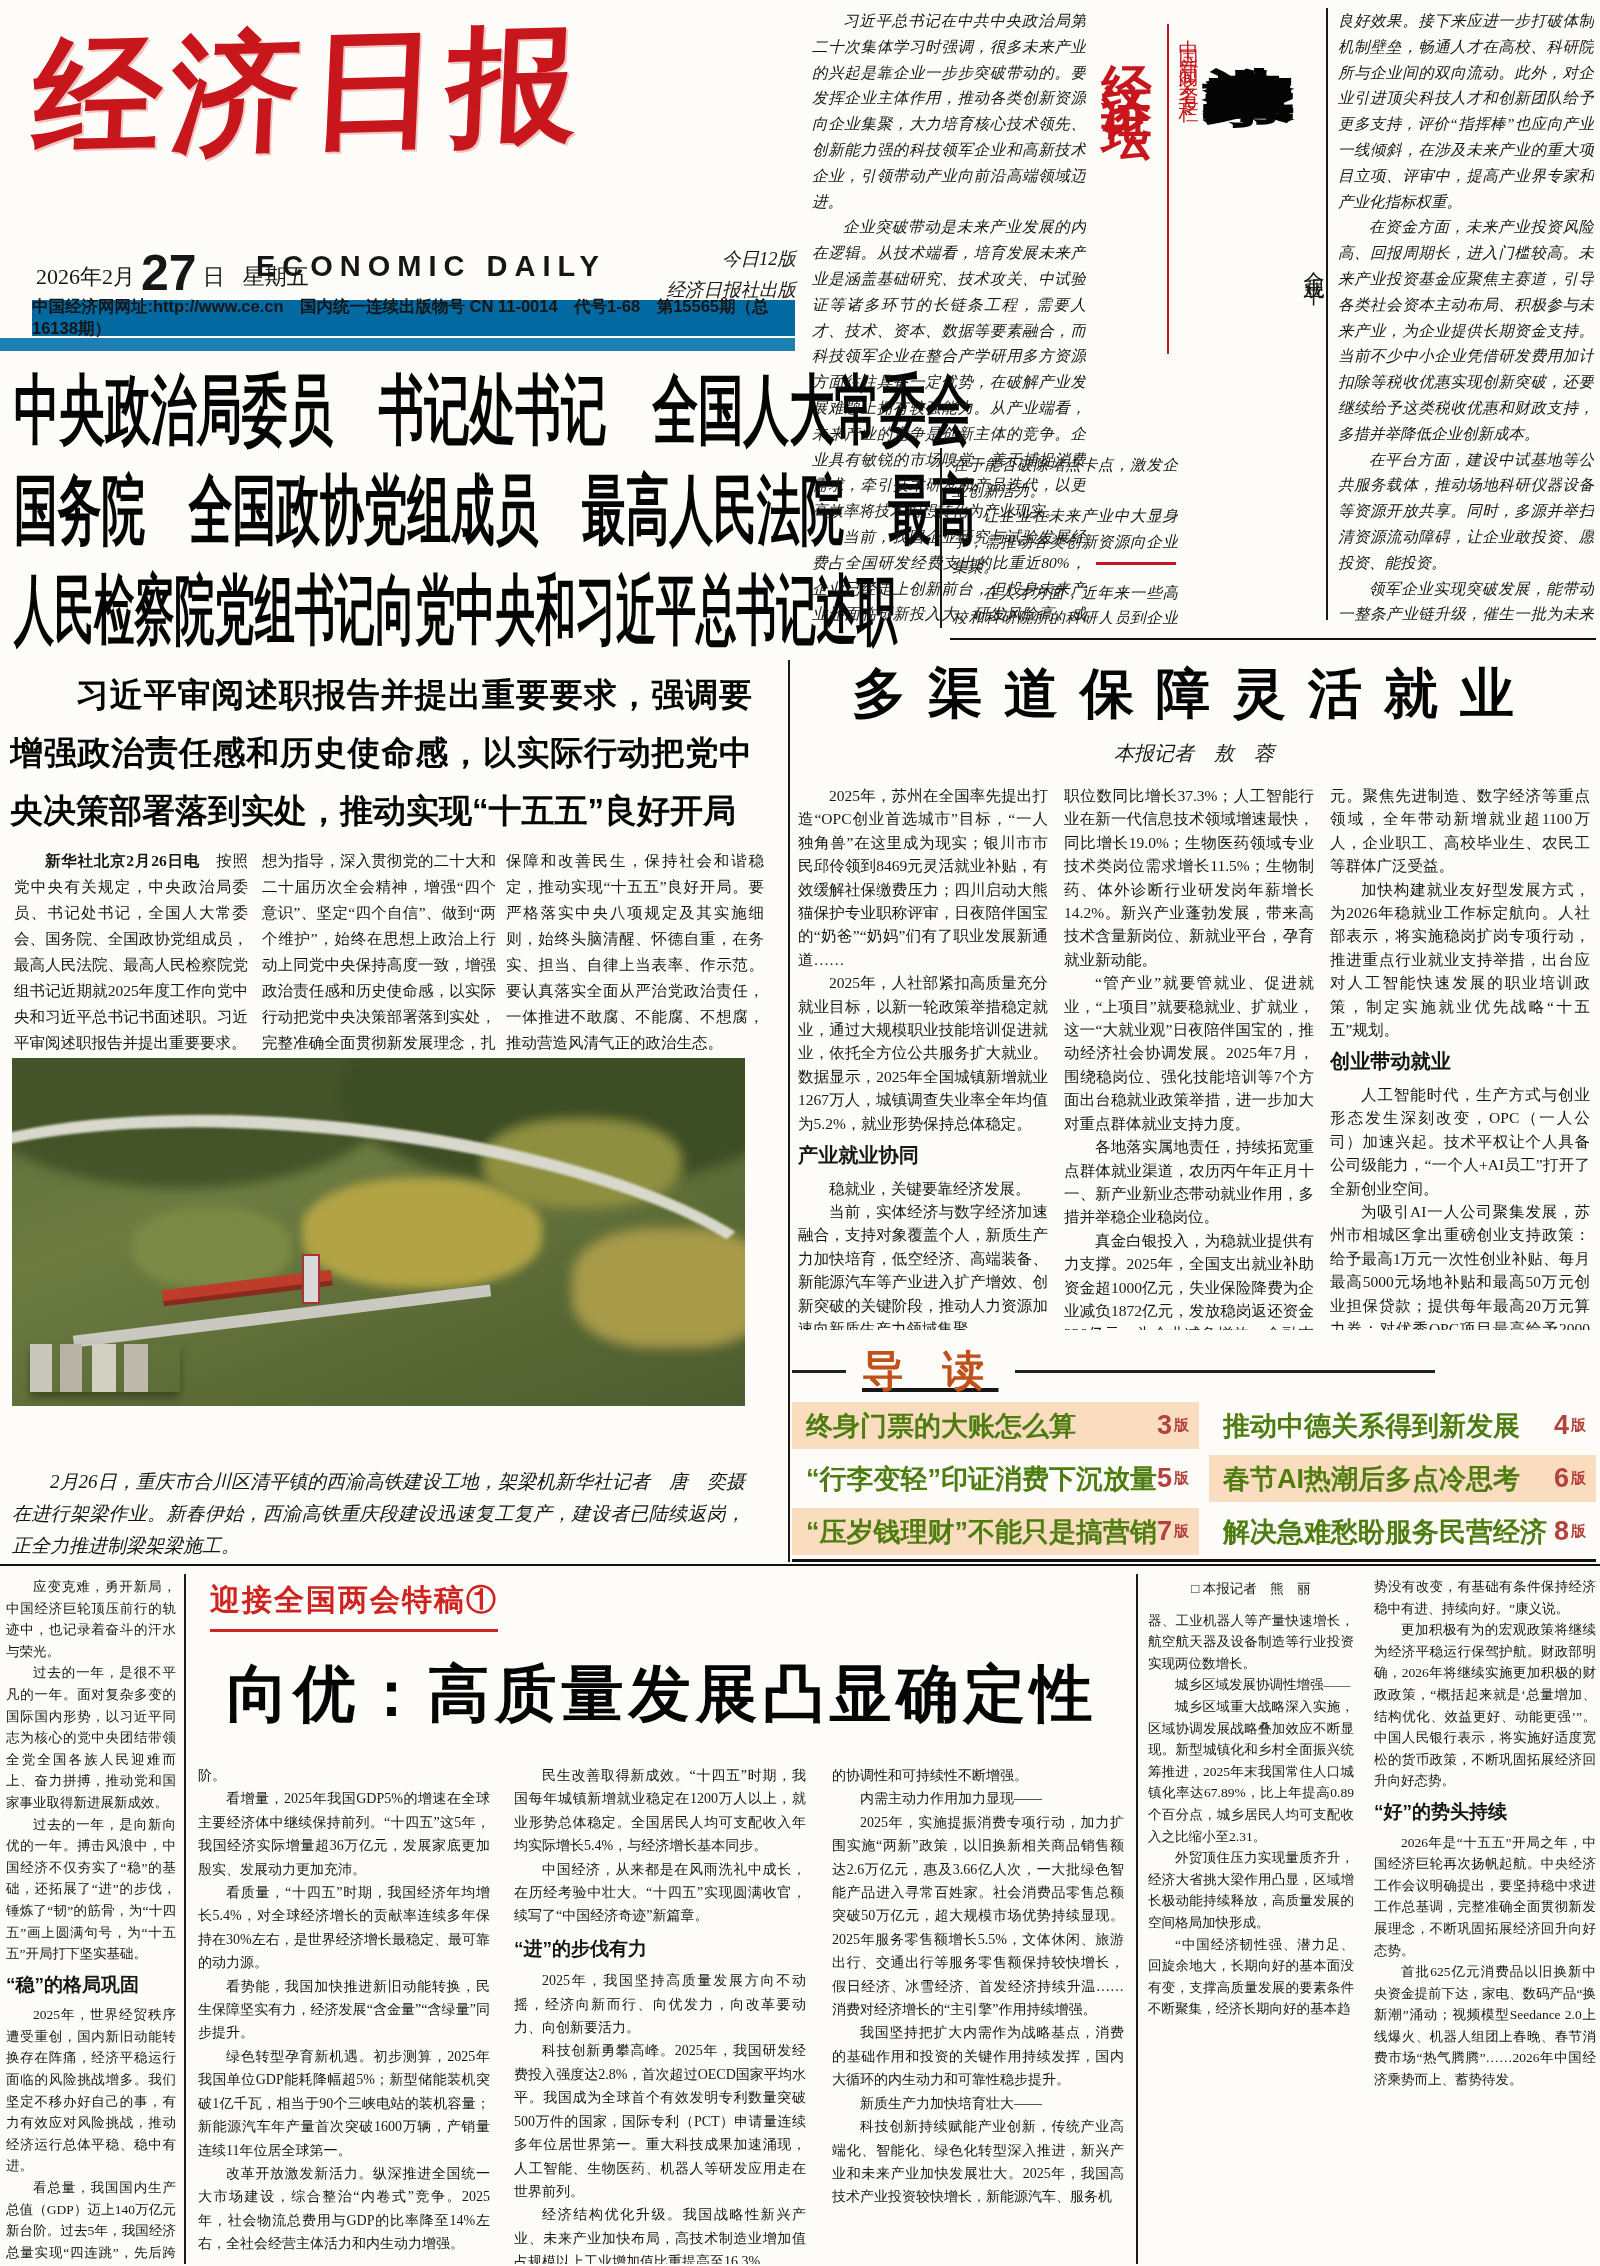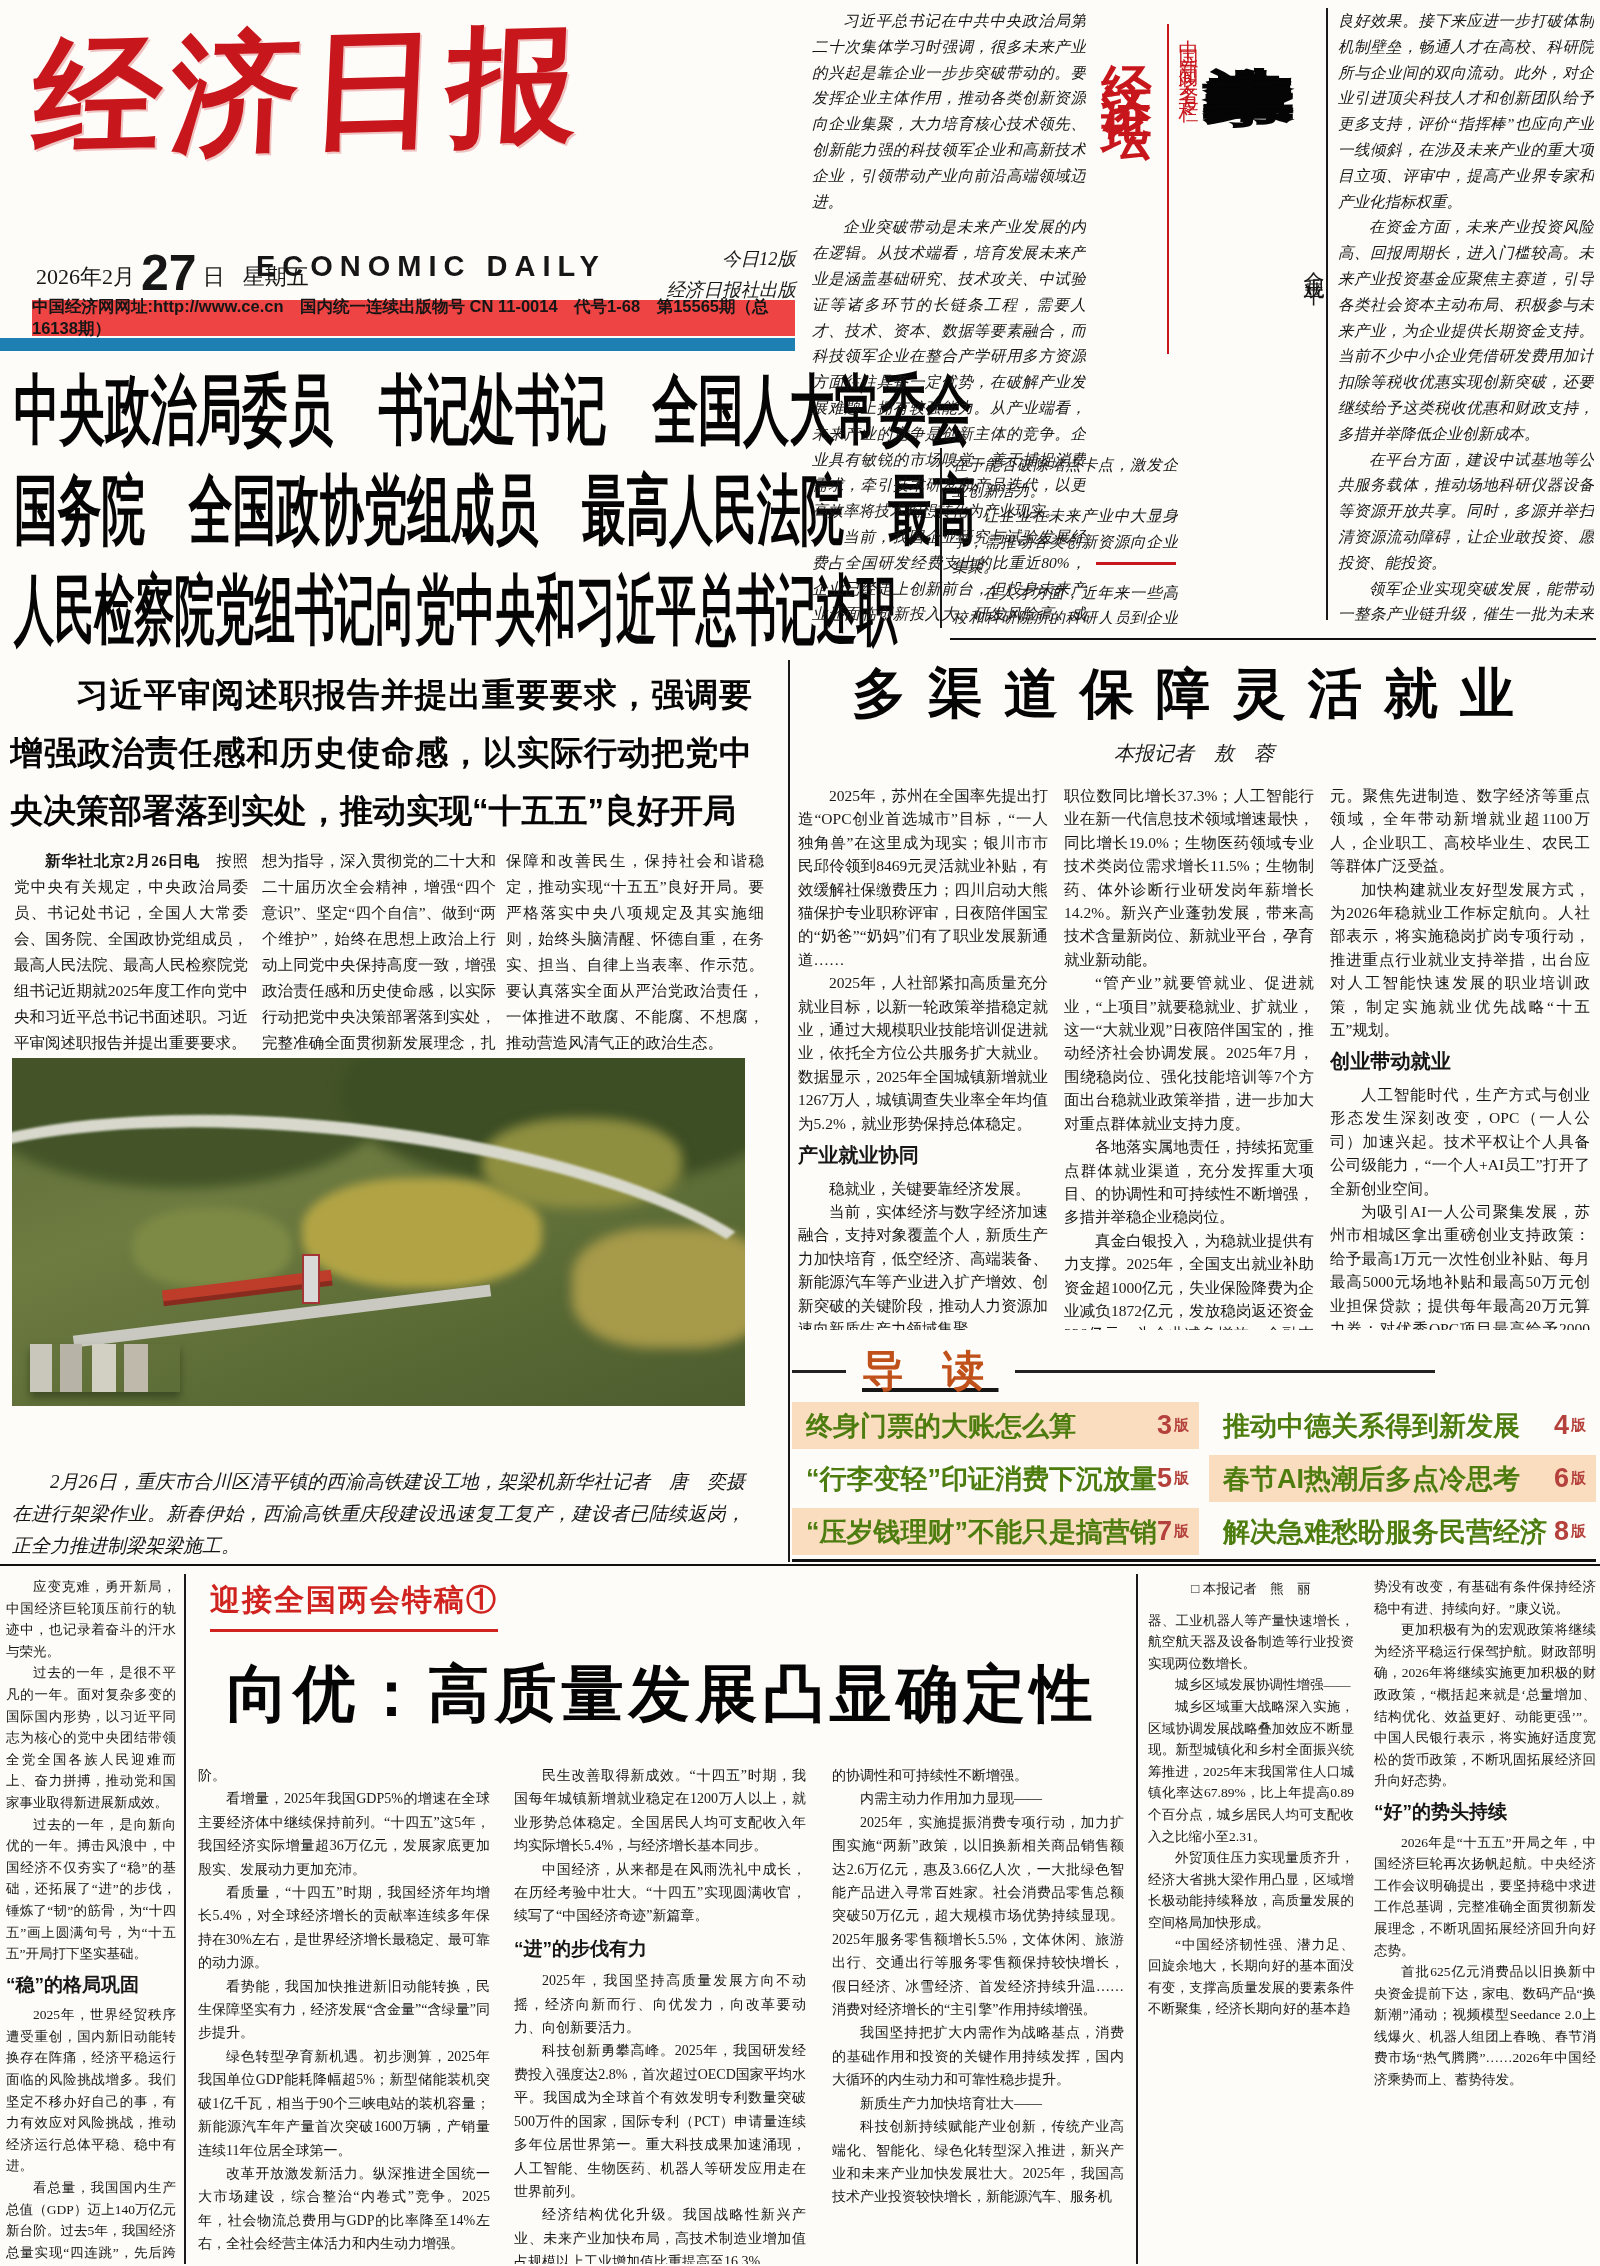--- a/index.html
+++ b/index.html
@@ -10,21 +10,21 @@
         letter-spacing:10px;transform:skewX(-4deg) rotate(-1.5deg);font-family:"Liberation Serif",serif;
         text-shadow:2px 2px 0 rgba(200,22,29,.25);}
   .dateblock{position:absolute;left:36px;top:244px;font-size:22px;white-space:nowrap;}
   .dateblock .dday{font-size:50px;font-weight:bold;font-family:"Liberation Sans",sans-serif;vertical-align:-6px;margin:0 6px;}
   .dateblock .wk{margin-left:18px;}
   .lunar{position:absolute;left:38px;top:296px;font-size:20px;font-style:italic;}
   .engtitle{position:absolute;left:256px;top:250px;font-size:29px;letter-spacing:7px;font-weight:600;
             font-family:"Liberation Sans",sans-serif;}
   .pubblock{position:absolute;left:640px;top:244px;width:156px;text-align:right;font-size:18.5px;
             line-height:31px;font-style:italic;}
-  .infobar{position:absolute;left:32px;top:300px;width:763px;height:36px;background:#ef4444;
+  .infobar{position:absolute;left:32px;top:300px;width:763px;height:36px;background:#0369a1;
            display:flex;align-items:center;justify-content:center;font-size:16.5px;font-weight:bold;
            font-family:"Liberation Sans",sans-serif;}
   .bluebar{position:absolute;left:0;top:338px;width:795px;height:13px;background:#1e7fb2;}
   
   .vrule{position:absolute;width:2px;background:#1a1a1a;}
   
   .hl{position:absolute;left:14px;white-space:nowrap;font-family:"Liberation Sans",sans-serif;
       font-weight:900;font-size:76px;line-height:100px;transform-origin:0 50%;color:#050505;}
   #hl1{top:360px;transform:scaleX(.60);}
   #hl2{top:460px;transform:scaleX(.575);}
@@ -208,21 +208,21 @@
     <div class="textcol empcol" id="ecol1">
         <p class="para-p">2025年，苏州在全国率先提出打造“OPC创业首选城市”目标，“一人独角兽”在这里成为现实；银川市市民邱伶领到8469元灵活就业补贴，有效缓解社保缴费压力；四川启动大熊猫保护专业职称评审，日夜陪伴国宝的“奶爸”“奶妈”们有了职业发展新通道……</p>
         <p class="para-p">2025年，人社部紧扣高质量充分就业目标，以新一轮政策举措稳定就业，通过大规模职业技能培训促进就业，依托全方位公共服务扩大就业。数据显示，2025年全国城镇新增就业1267万人，城镇调查失业率全年均值为5.2%，就业形势保持总体稳定。</p>
         <h3 class="para-sub">产业就业协同</h3>
         <p class="para-p">稳就业，关键要靠经济发展。</p>
         <p class="para-p">当前，实体经济与数字经济加速融合，支持对象覆盖个人，新质生产力加快培育，低空经济、高端装备、新能源汽车等产业进入扩产增效、创新突破的关键阶段，推动人力资源加速向新质生产力领域集聚。</p>
       </div>
     <div class="textcol empcol" id="ecol2">
         <p class="para-cont">职位数同比增长37.3%；人工智能行业在新一代信息技术领域增速最快，同比增长19.0%；生物医药领域专业技术类岗位需求增长11.5%；生物制药、体外诊断行业研发岗年薪增长14.2%。新兴产业蓬勃发展，带来高技术含量新岗位、新就业平台，孕育就业新动能。</p>
         <p class="para-p">“管产业”就要管就业、促进就业，“上项目”就要稳就业、扩就业，这一“大就业观”日夜陪伴国宝的，推动经济社会协调发展。2025年7月，围绕稳岗位、强化技能培训等7个方面出台稳就业政策举措，进一步加大对重点群体就业支持力度。</p>
-        <p class="para-p">各地落实属地责任，持续拓宽重点群体就业渠道，充分发挥重大项目、的协调性和可持续性不断增强，多措并举稳企业稳岗位。</p>
+        <p class="para-p">各地落实属地责任，持续拓宽重点群体就业渠道，农历丙午年正月十一、新产业新业态带动就业作用，多措并举稳企业稳岗位。</p>
         <p class="para-p">真金白银投入，为稳就业提供有力支撑。2025年，全国支出就业补助资金超1000亿元，失业保险降费为企业减负1872亿元，发放稳岗返还资金336亿元，为企业减负增效。金融支持稳岗扩岗力度持续加大，支持对象覆盖个人、企业最高授信额度提高至5000万</p>
       </div>
     <div class="textcol empcol" id="ecol3">
         <p class="para-cont">元。聚焦先进制造、数字经济等重点领域，全年带动新增就业超1100万人，企业职工、高校毕业生、农民工等群体广泛受益。</p>
         <p class="para-p">加快构建就业友好型发展方式，为2026年稳就业工作标定航向。人社部表示，将实施稳岗扩岗专项行动，推进重点行业就业支持举措，出台应对人工智能快速发展的职业培训政策，制定实施就业优先战略“十五五”规划。</p>
         <h3 class="para-sub">创业带动就业</h3>
         <p class="para-p">人工智能时代，生产方式与创业形态发生深刻改变，OPC（一人公司）加速兴起。技术平权让个人具备公司级能力，“一个人+AI员工”打开了全新创业空间。</p>
         <p class="para-p">为吸引AI一人公司聚集发展，苏州市相城区拿出重磅创业支持政策：给予最高1万元一次性创业补贴、每月最高5000元场地补贴和最高50万元创业担保贷款；提供每年最高20万元算力券；对优秀OPC项目最高给予2000万元政策性股权投资支持，并在“金鸡湖科技领军人才计划”中单设OPC专项，单个项目最高支持5000万元。</p>
       </div>
   </div>

